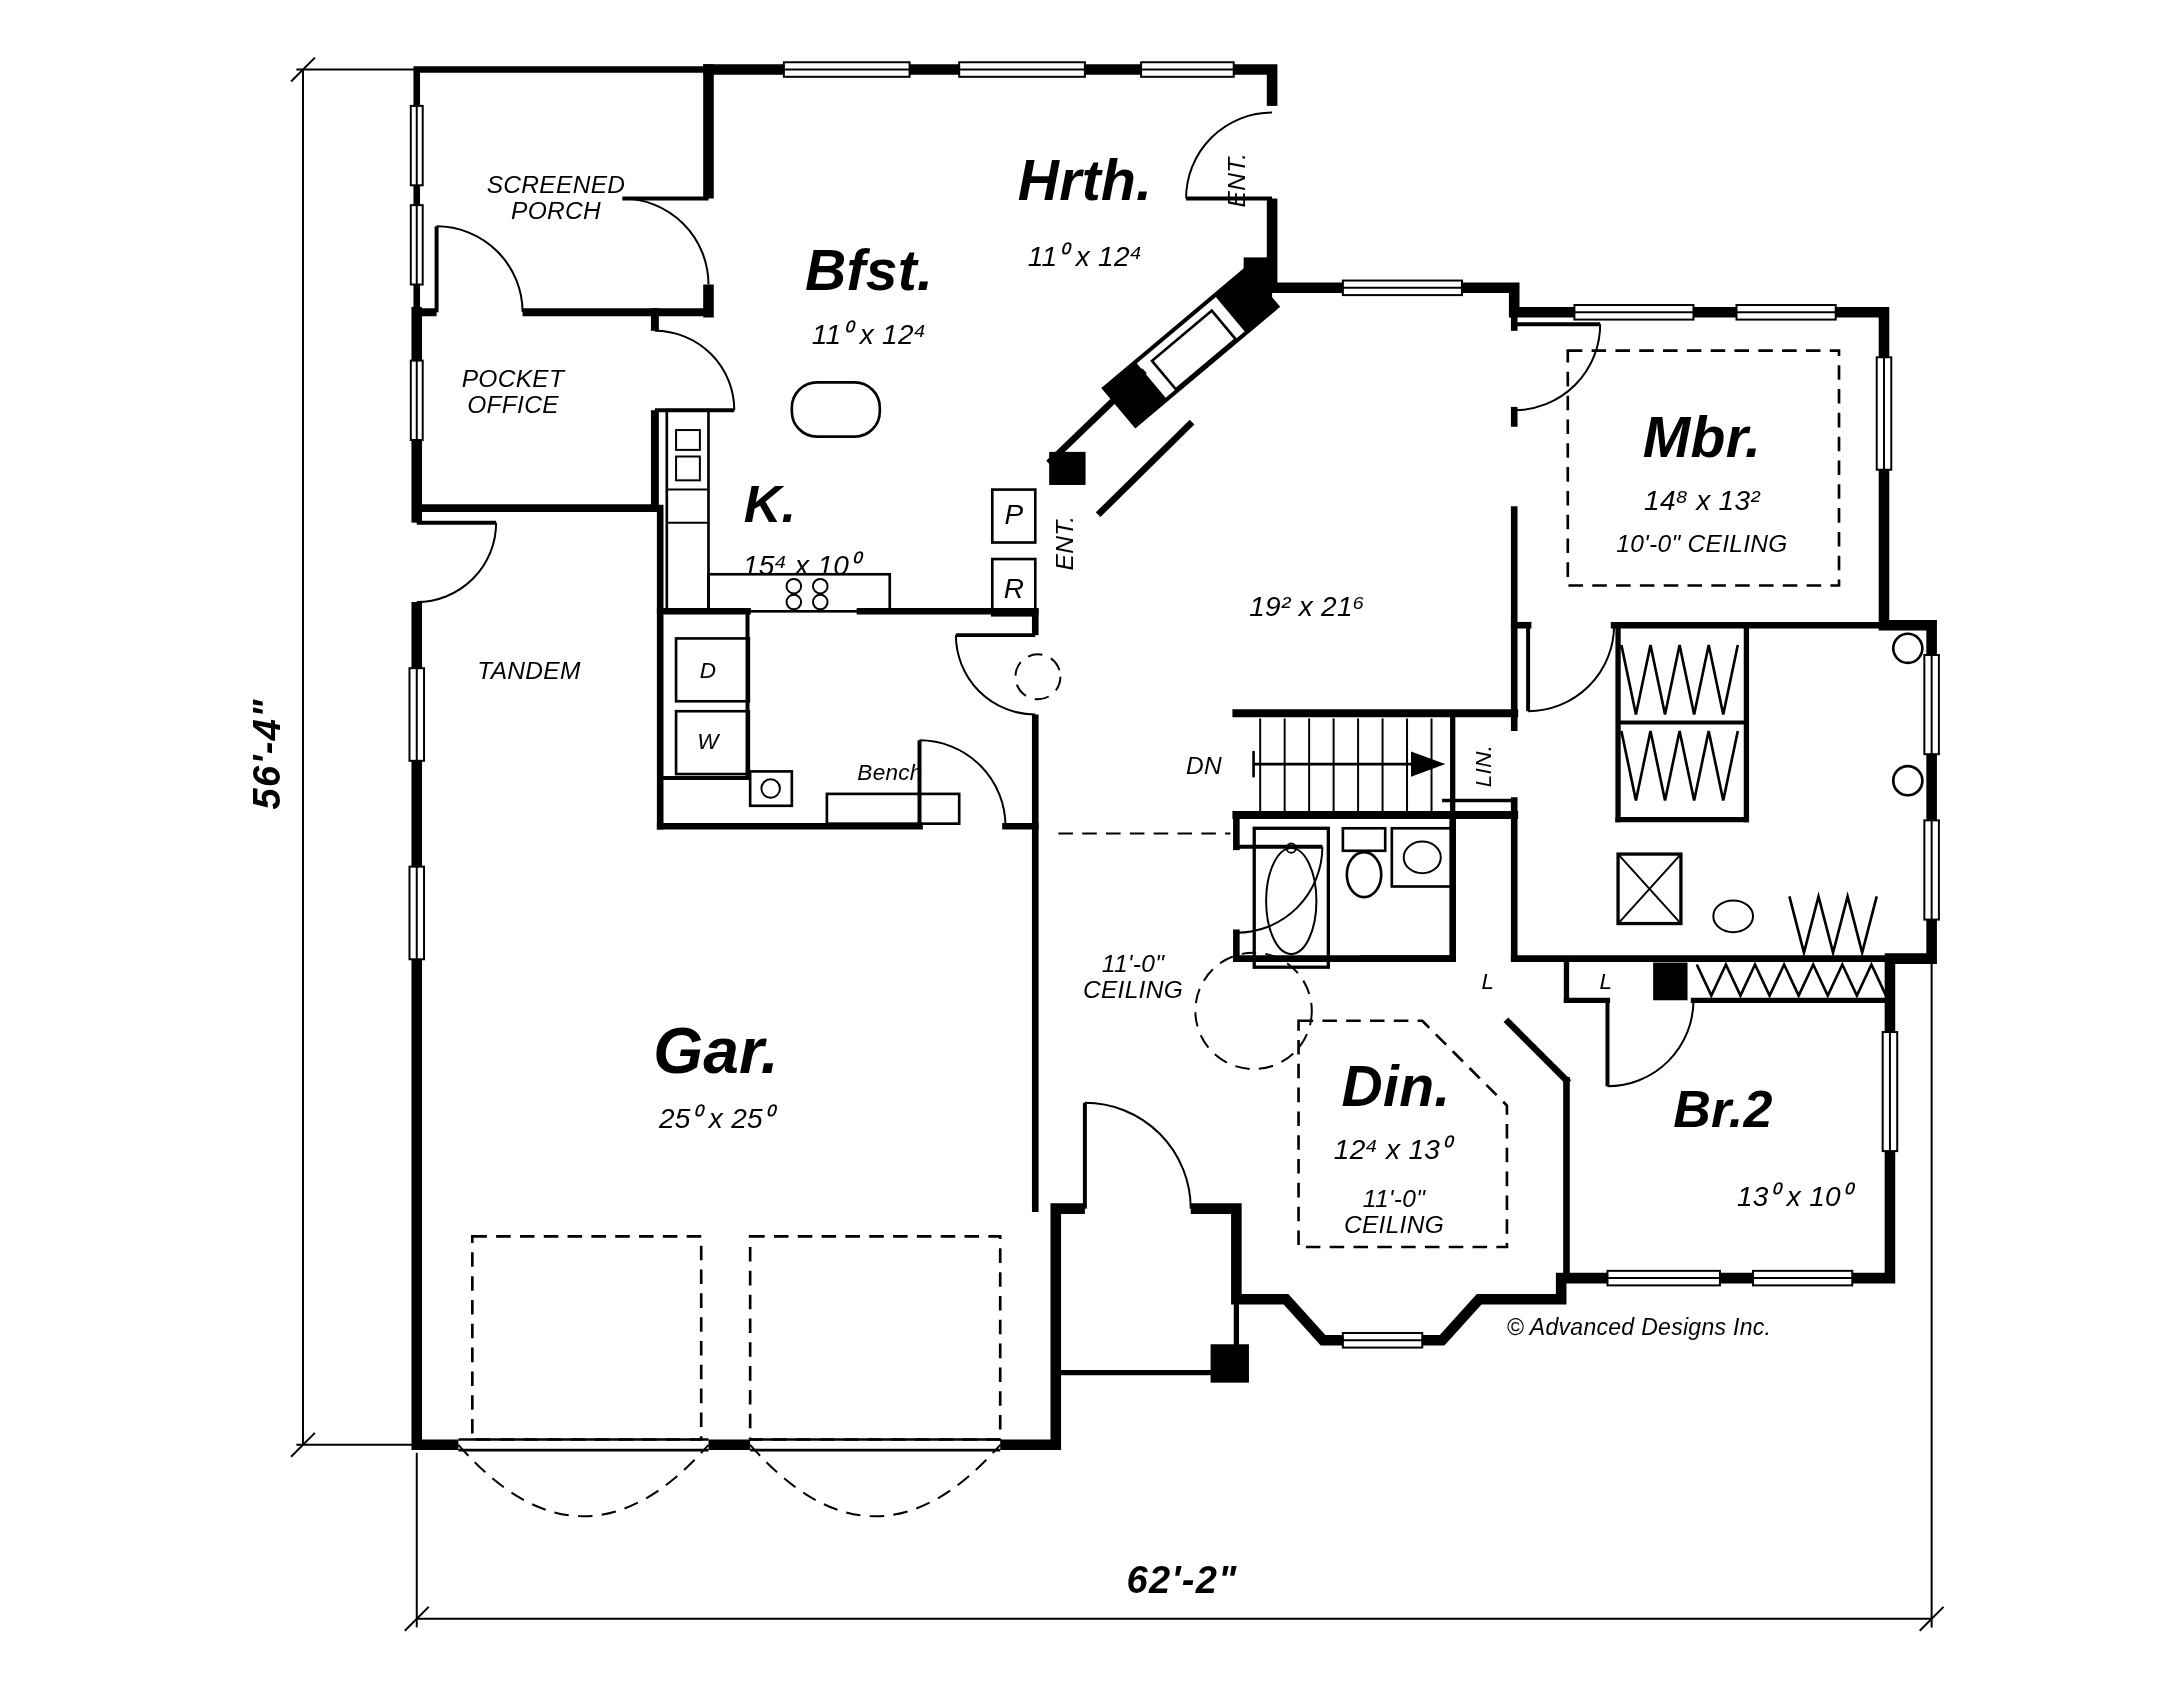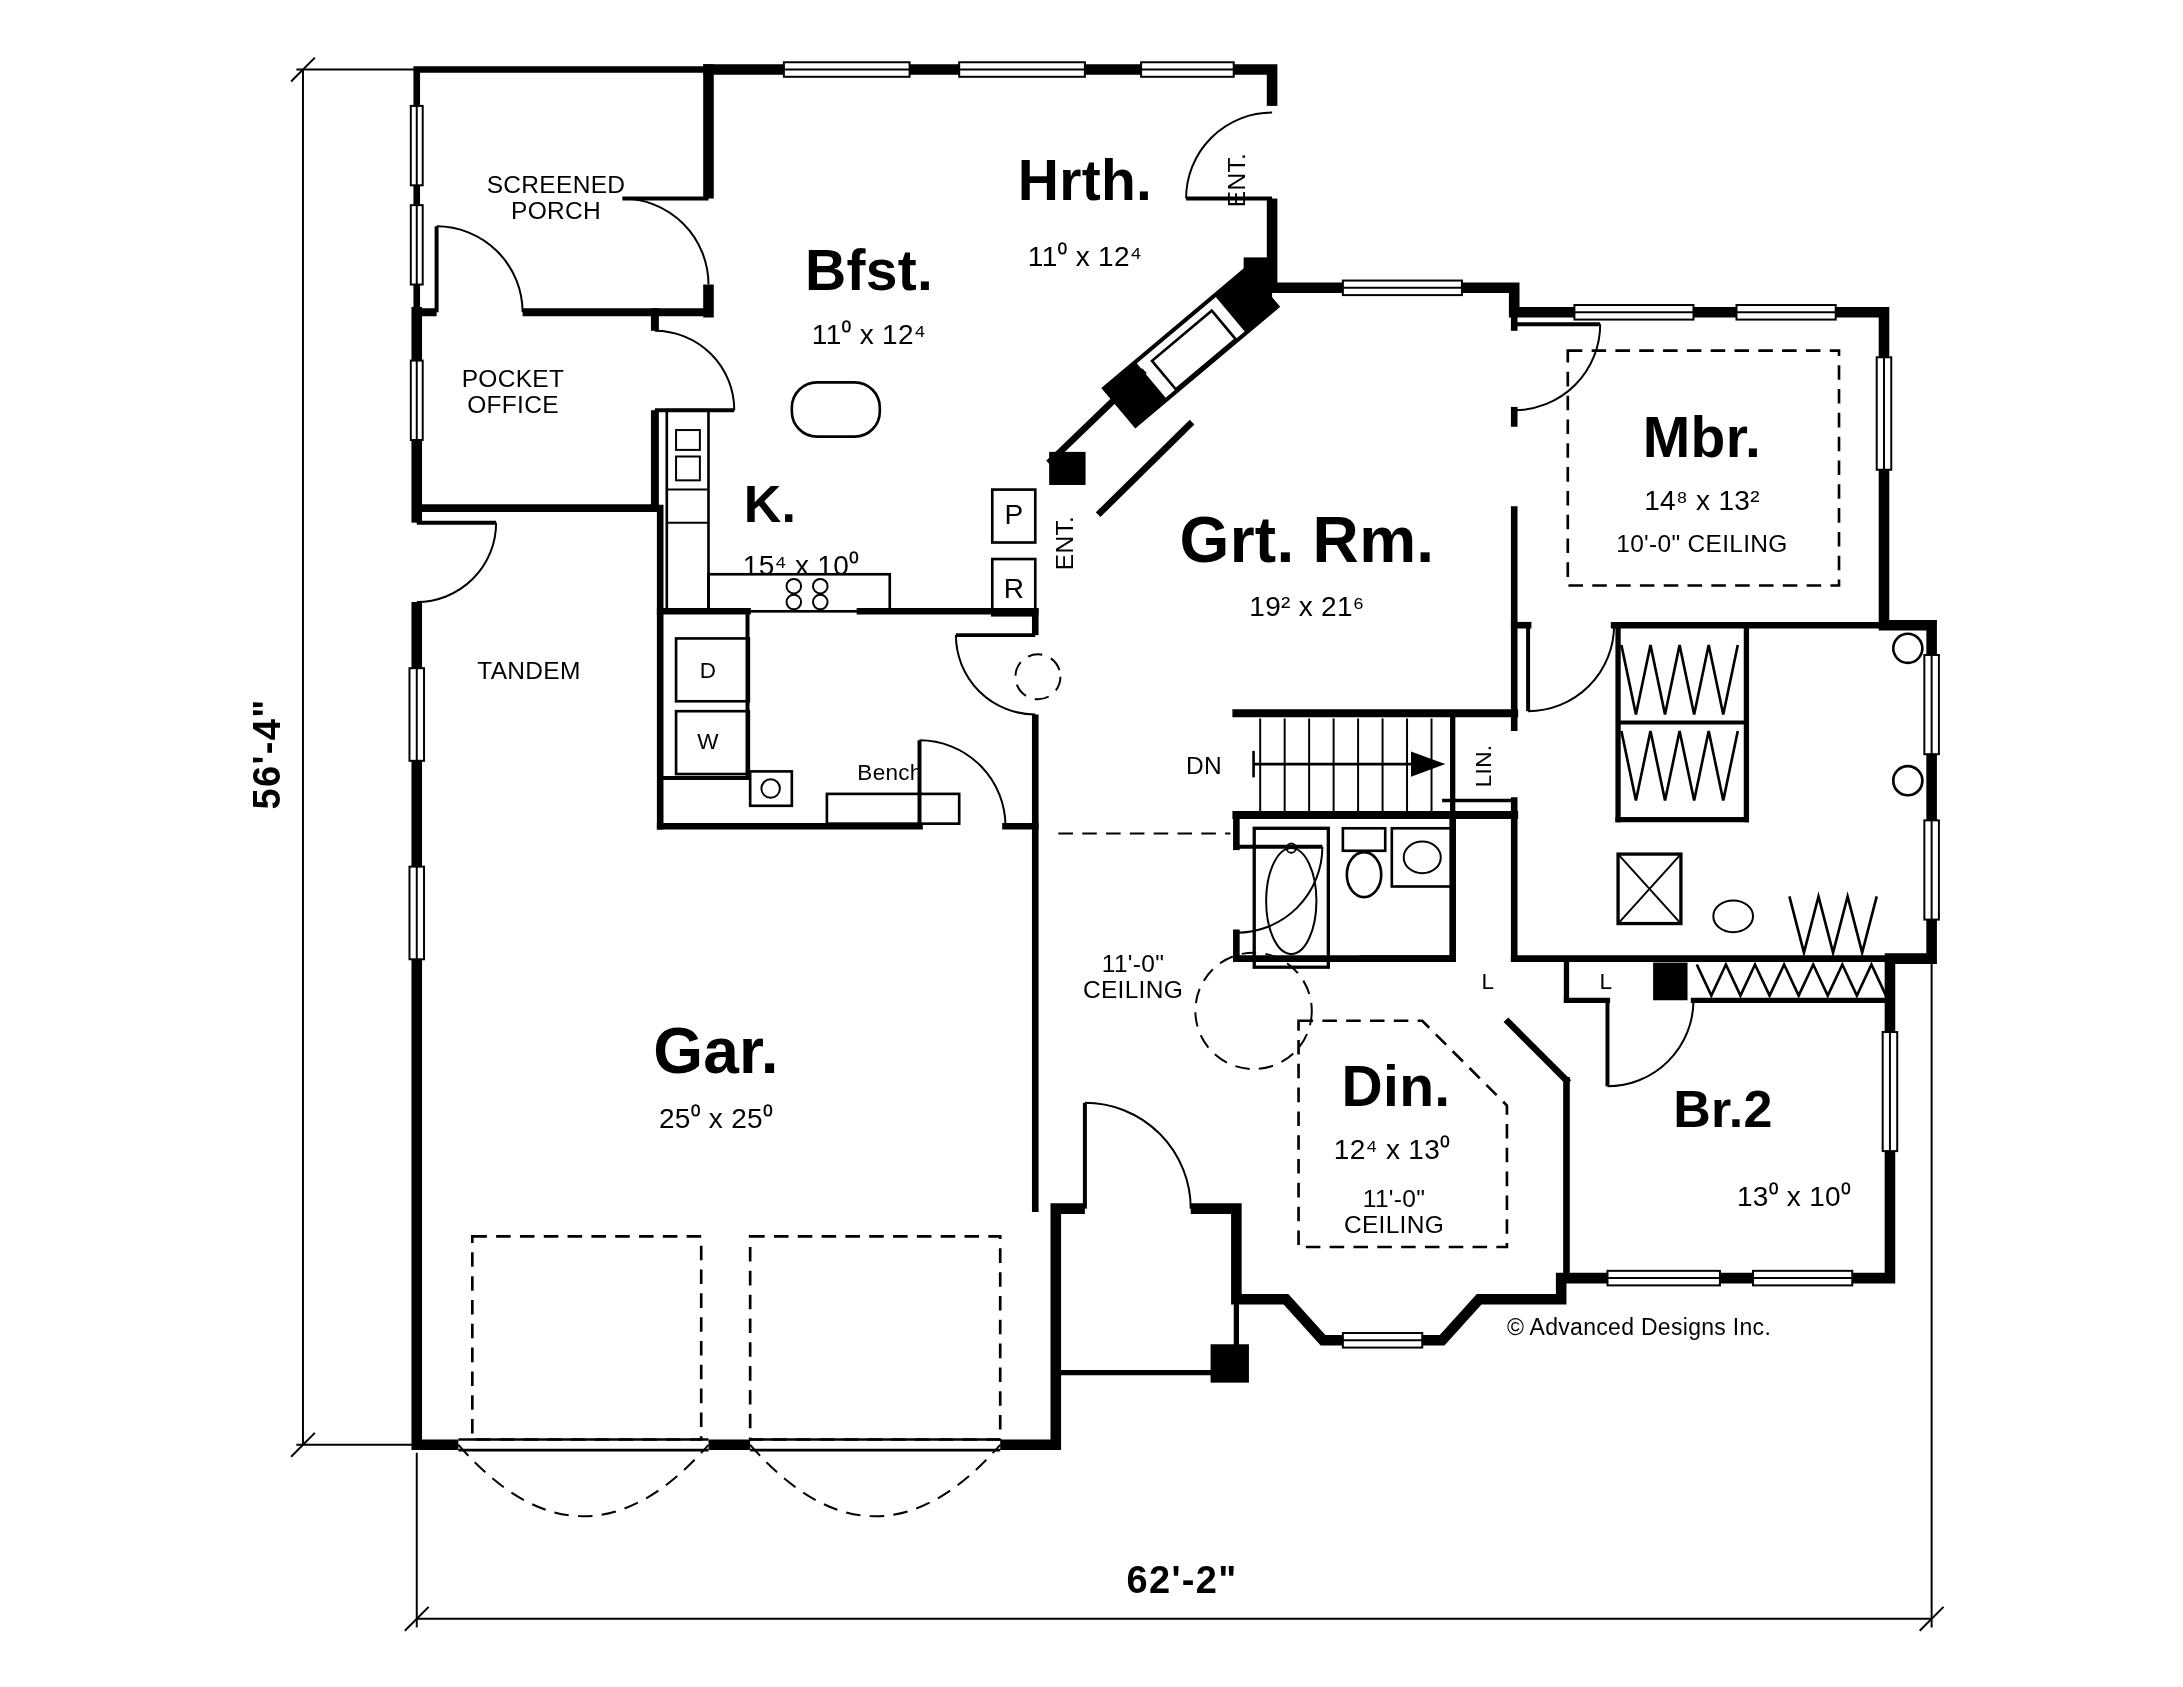--- a/index.html
+++ b/index.html
@@ -1,17 +1,17 @@
 <!DOCTYPE html>
 <html style="font-size:10.6px"><head>
 <meta charset="utf-8">
 <style>
   html,body{margin:0;padding:0;background:#ffffff;}
   body{width:2183px;height:1687px;position:relative;font-family:"Liberation Sans",sans-serif;color:#000;}
-  .plan{position:absolute;left:0;top:0;width:2183px;height:1687px;}
+  .plan{position:absolute;left:0;top:0;width:2183px;height:1687px;font-style:italic;}
   svg{position:absolute;left:0;top:0;}
   .lbl{position:absolute;transform:translate(-50%,-50%);white-space:pre-line;text-align:center;line-height:1.06;letter-spacing:0.3px;}
   .vert{transform:translate(-50%,-50%) rotate(-90deg);}
   .r-xxl{font-size:64px;font-weight:bold;}
   .r-xl{font-size:57px;font-weight:bold;}
   .r-lg{font-size:52px;font-weight:bold;}
   .t-dim{font-size:28px;}
   .t-md{font-size:28px;}
   .t-sm{font-size:24.5px;}
   .t-xs{font-size:22.5px;}
@@ -293,21 +293,20 @@
 
   <div class="lbl t-sm vert" style="left:1237px;top:180px;">ENT.</div>
 
   <div class="lbl r-lg" style="left:770px;top:505px;">K.</div>
   <div class="lbl t-dim" style="left:801px;top:566px;">15⁴ x 10⁰</div>
 
   <div class="lbl t-md" style="left:1014px;top:515px;">P</div>
   <div class="lbl t-md" style="left:1014px;top:589px;">R</div>
   <div class="lbl t-sm vert" style="left:1065px;top:543px;">ENT.</div>
 
-  <div class="lbl r-xxl" style="left:1307px;top:541px;">Grt. Rm.</div>
   <div class="lbl t-dim" style="left:1307px;top:607px;">19² x 21⁶</div>
 
   <div class="lbl r-xl" style="left:1702px;top:437px;">Mbr.</div>
   <div class="lbl t-dim" style="left:1702px;top:501px;">14⁸ x 13²</div>
   <div class="lbl t-sm" style="left:1702px;top:544px;">10'-0" CEILING</div>
 
   <div class="lbl t-sm" style="left:529px;top:671px;">TANDEM</div>
   <div class="lbl t-xs" style="left:708px;top:671px;">D</div>
   <div class="lbl t-xs" style="left:708px;top:742px;">W</div>
   <div class="lbl t-xs" style="left:890px;top:773px;">Bench</div>

